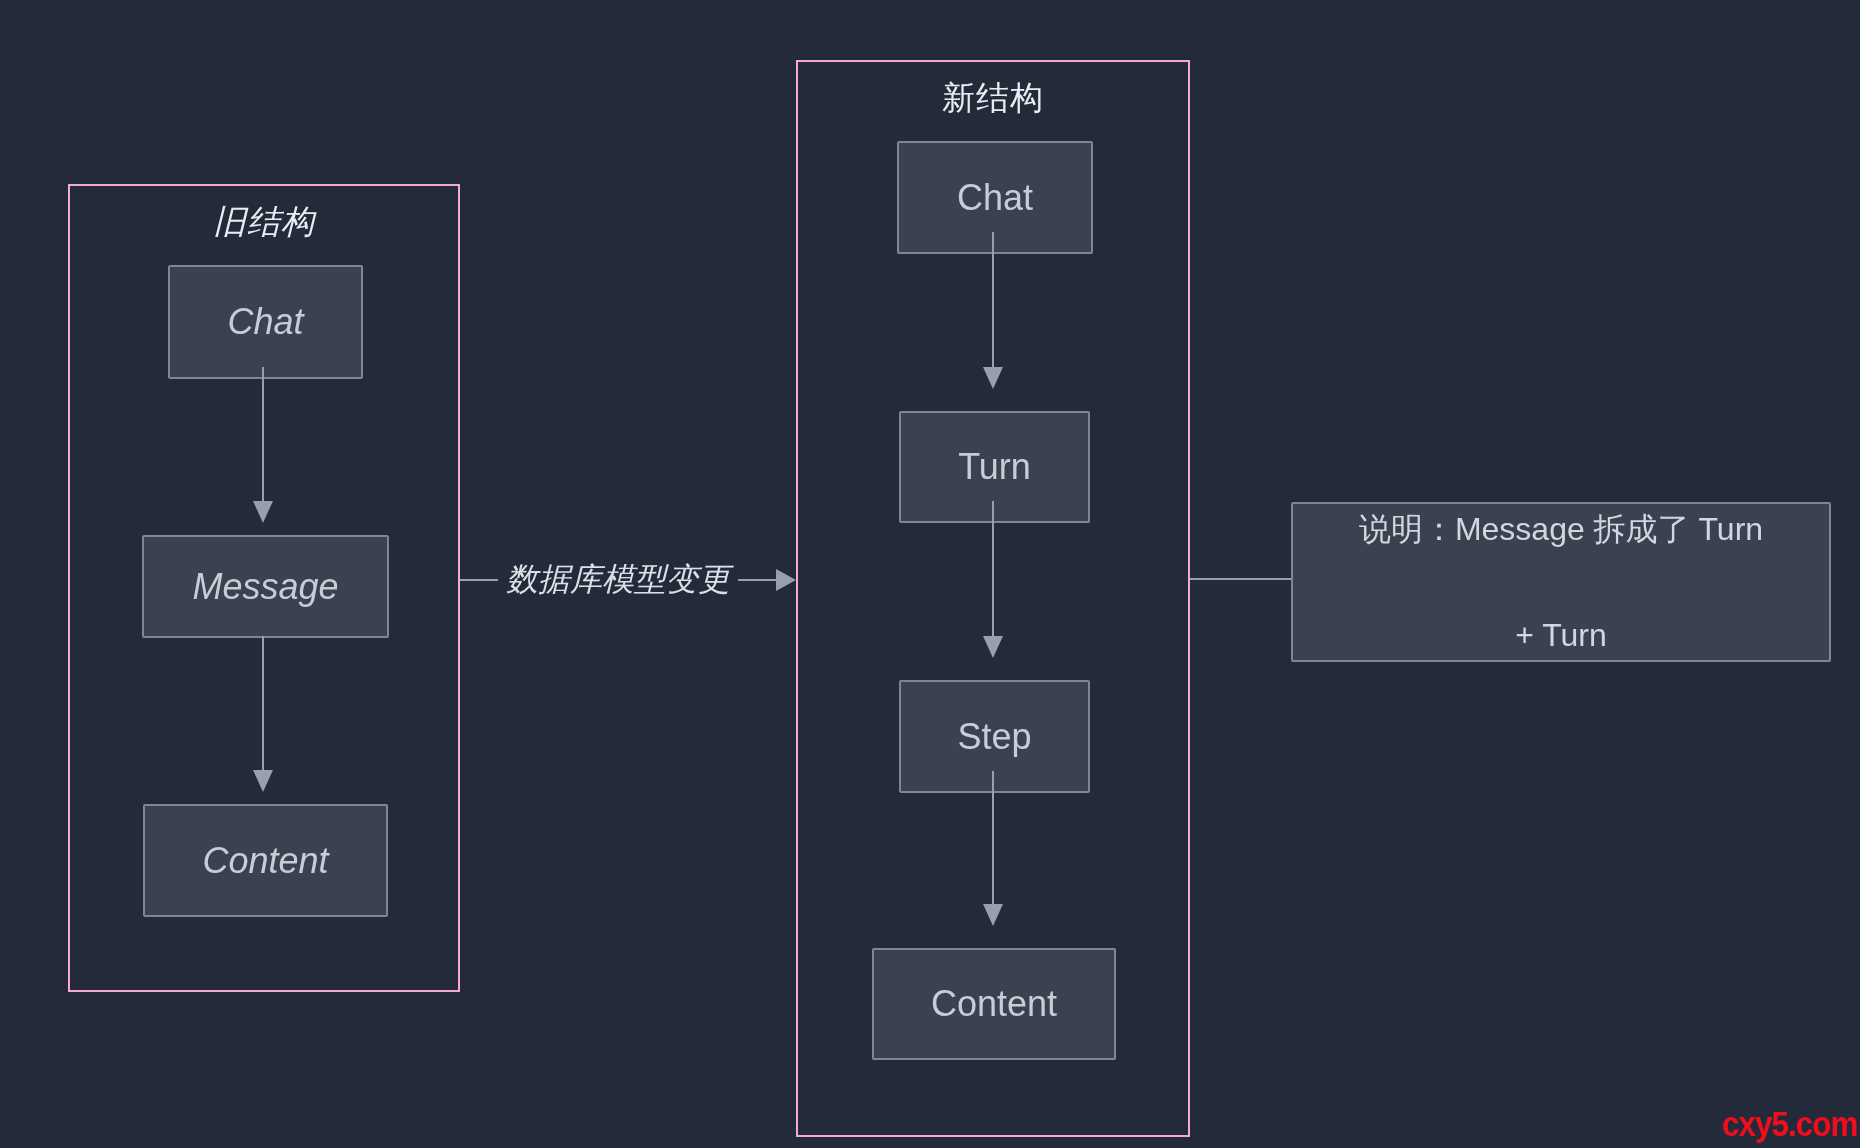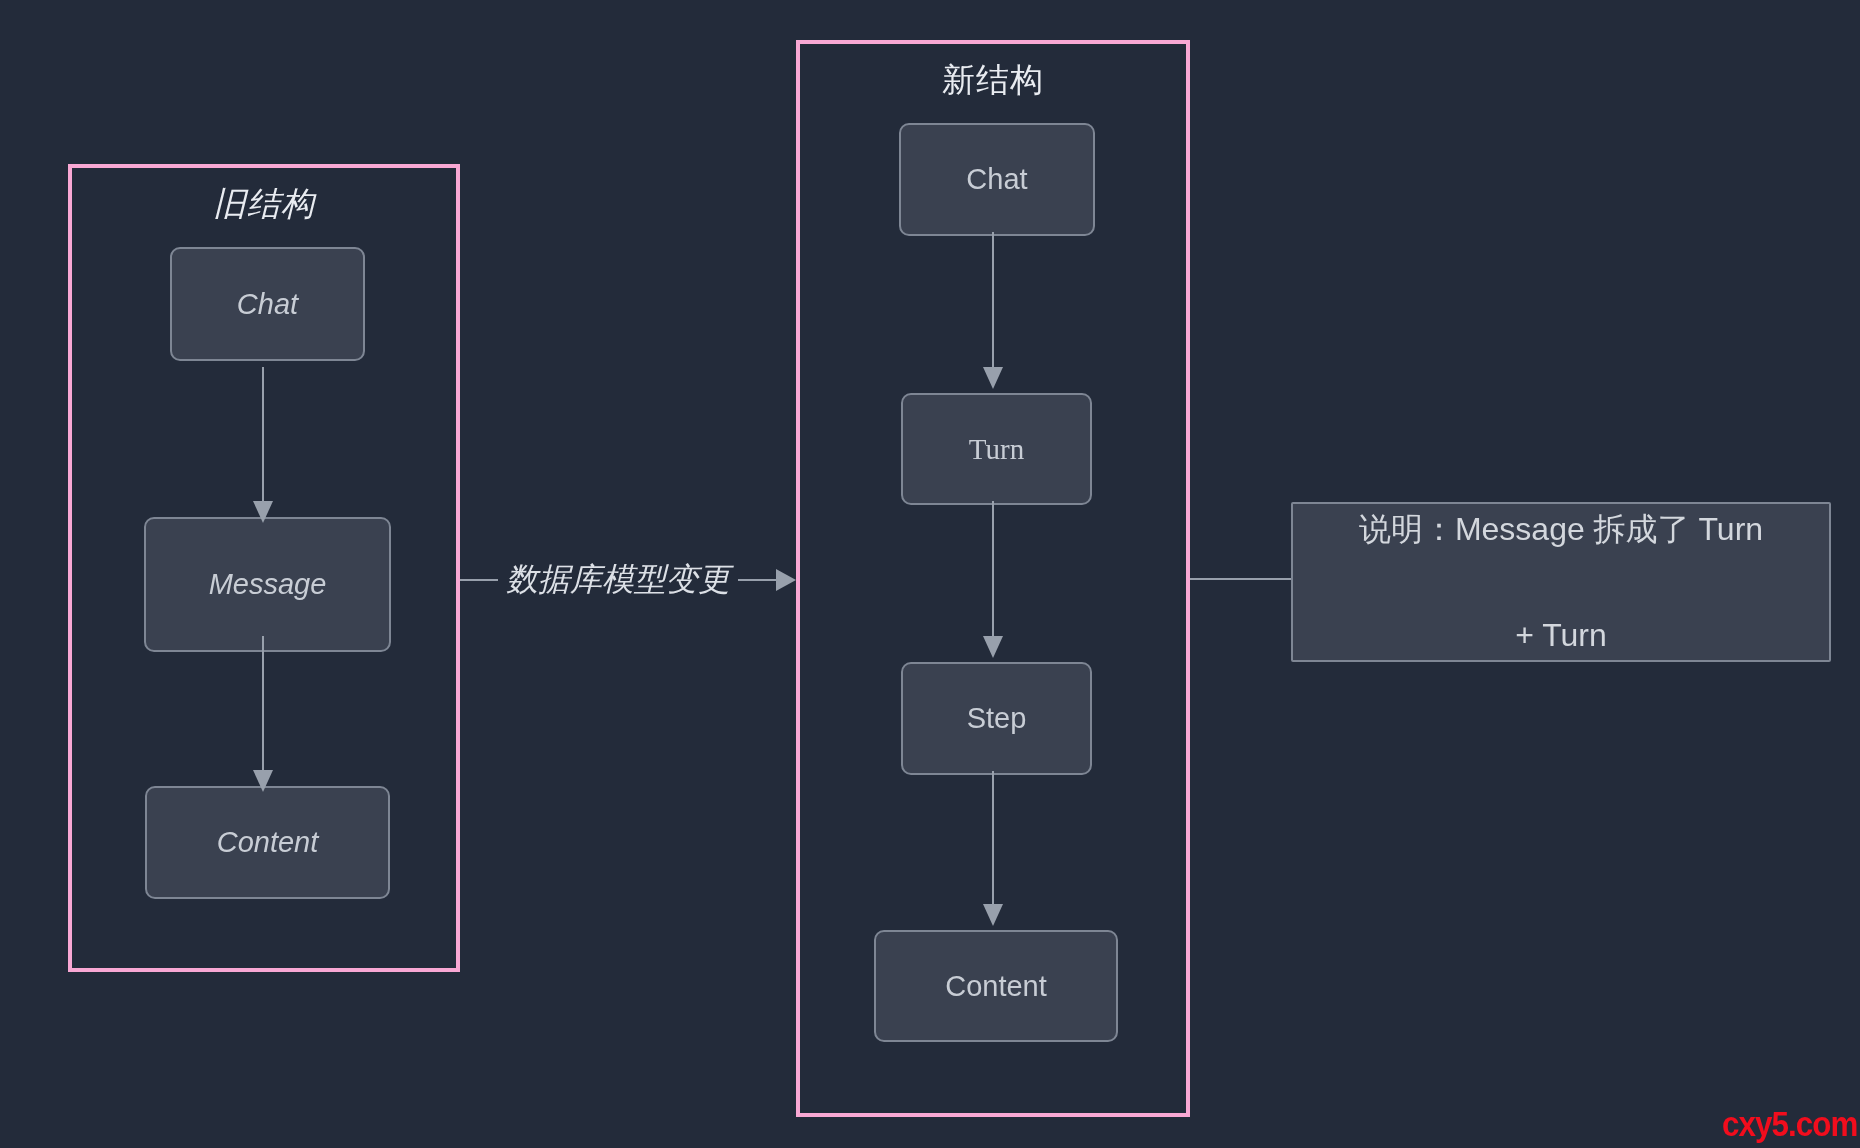--- a/index.html
+++ b/index.html
@@ -2,32 +2,33 @@
 <html><head>
 <meta charset="utf-8">
 <style>
   html,body{margin:0;padding:0;background:#232b3a;}
   .canvas{
     position:relative;width:1860px;height:1148px;overflow:hidden;
     background:#232b3a;
     font-family:"Liberation Sans","DejaVu Sans",sans-serif;
   }
   .group{
-    position:absolute;border:4px solid #f9a8d4;background:transparent;
+    position:absolute;border:2px solid #f9a8d4;background:transparent;
     box-sizing:border-box;
+    margin-top:20px;
   }
   .group-title{
     position:absolute;top:14px;left:0;width:100%;text-align:center;
     color:#e9ecf1;font-size:33px;letter-spacing:1px;
   }
   .node{
     position:absolute;box-sizing:border-box;
-    background:#3a4150;border:2px solid #7e8694;border-radius:10px;
+    background:#3a4150;border:2px solid #7e8694;border-radius:2px;
     display:flex;align-items:center;justify-content:center;
-    color:#c8cdd5;font-size:29px;
+    color:#c8cdd5;font-size:36px;
   }
   .arrow-v{position:absolute;width:0;}
   .arrow-v .shaft{
     position:absolute;left:-1px;top:0;width:2px;height:calc(100% - 22px);
     background:#98a0ac;
   }
   .arrow-v .head-down{
     position:absolute;bottom:0;left:-10px;width:0;height:0;
     border-left:10px solid transparent;border-right:10px solid transparent;
     border-top:22px solid #98a0ac;
@@ -58,21 +59,21 @@
   }
 </style>
 </head>
 <body>
 
 <div class="canvas">
 
   <div class="group" style="left:68px;top:164px;width:392px;height:808px;font-style:italic;">
     <div class="group-title">旧结构</div>
     <div class="node" style="left:98px;top:79px;width:195px;height:114px;">Chat</div>
-    <div class="node" style="left:72px;top:349px;width:247px;height:135px;">Message</div>
+    <div class="node" style="left:72px;top:349px;width:247px;height:103px;">Message</div>
     <div class="node" style="left:73px;top:618px;width:245px;height:113px;">Content</div>
   </div>
 
   <div class="arrow-v" style="left:263px;top:367px;height:156px;">
     <span class="shaft"></span>
     <span class="head-down"></span>
   </div>
   <div class="arrow-v" style="left:263px;top:636px;height:156px;">
     <span class="shaft"></span>
     <span class="head-down"></span>
@@ -81,21 +82,21 @@
   <div class="flow-row" style="left:460px;top:560px;width:336px;">
     <span class="flow-line"></span>
     <span class="flow-label">数据库模型变更</span>
     <span class="flow-line"></span>
     <span class="head-right"></span>
   </div>
 
   <div class="group" style="left:796px;top:40px;width:394px;height:1077px;">
     <div class="group-title">新结构</div>
     <div class="node" style="left:99px;top:79px;width:196px;height:113px;">Chat</div>
-    <div class="node" style="left:101px;top:349px;width:191px;height:112px;font-family:Liberation Serif, serif;">Turn</div>
+    <div class="node" style="left:101px;top:349px;width:191px;height:112px;">Turn</div>
     <div class="node" style="left:101px;top:618px;width:191px;height:113px;">Step</div>
     <div class="node" style="left:74px;top:886px;width:244px;height:112px;">Content</div>
   </div>
 
   <div class="arrow-v" style="left:993px;top:232px;height:157px;">
     <span class="shaft"></span>
     <span class="head-down"></span>
   </div>
   <div class="arrow-v" style="left:993px;top:501px;height:157px;">
     <span class="shaft"></span>

